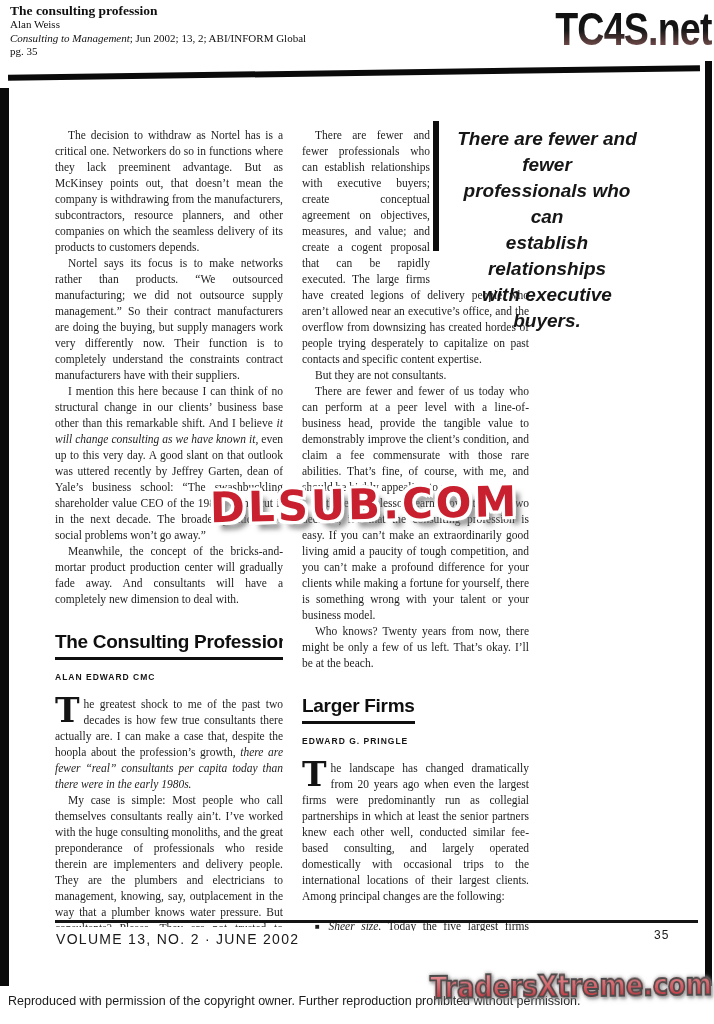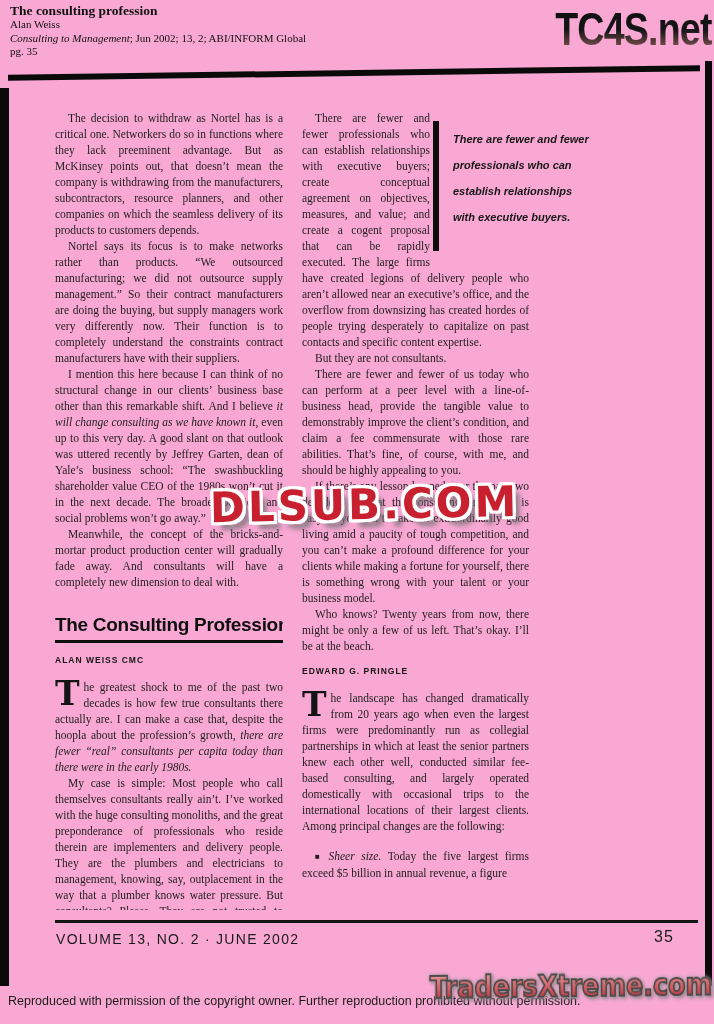--- a/index.html
+++ b/index.html
@@ -1,18 +1,18 @@
 <!DOCTYPE html>
 <html><head>
 <meta charset="utf-8">
 <style>
   html,body { margin:0; padding:0; background:#e9e9e9; }
   .canvas {
     position:relative; width:714px; height:1024px; margin:0 auto;
-    background:#f9a8d4; overflow:hidden;
+    background:#ffffff; overflow:hidden;
     font-family:"Liberation Serif", serif; color:#1d1d1d;
   }
 
   
   .header-meta { position:absolute; left:10px; top:3px; line-height:13.5px; color:#101010; }
   .hm-title { font-weight:700; font-size:13.5px; line-height:15px; }
   .hm-line  { font-size:11px; }
   .hm-italic { font-style:italic;text-align:right; }
 
   
@@ -44,21 +44,21 @@
     filter:drop-shadow(0 0 2px rgba(160,160,160,0.9)) drop-shadow(2px 2px 1px rgba(120,120,120,0.6));
     transform:scaleX(0.85) rotate(-0.6deg); transform-origin:left center;
   }
 
   
   .rule-top  { position:absolute; left:8px;  top:70px; width:692px; height:6px; background:#0a0a0a; transform:rotate(-0.8deg); }
   .bar-left  { position:absolute; left:0;    top:88px; width:9px;  height:898px; background:#0a0a0a; }
   .bar-right { position:absolute; left:705px; top:61px; width:7px; height:925px; background:#0a0a0a; }
 
   
-  .col { position:absolute; top:110px; font-size:11.5px; line-height:16px; text-align:justify; color:#1d1d1d; }
+  .col { position:absolute; top:127px; font-size:11.5px; line-height:16px; text-align:justify; color:#1d1d1d; }
   .col-left  { left:55px;  width:228px; height:800px; overflow:hidden; }
   .col-right { left:302px; width:227px; height:804px; overflow:hidden; }
 
   .body-p { margin:0; text-indent:13px; }
   .body-p em { font-style:italic; }
   .dropcap-p { text-indent:0; }
   .dropcap {
     float:left; font-family:"DejaVu Serif", serif; font-weight:700;
     font-size:33px; line-height:28px; height:30px; padding:1px 4px 0 0; color:#141414;
   }
@@ -73,27 +73,27 @@
   }
   .bullet-p { margin-top:14px; }
   .bullet-square { font-size:8px; padding-right:5px; vertical-align:1px; }
 
   
   .pull-quote { position:absolute; left:433px; top:118px; width:210px; height:130px; }
   .pq-bar  { position:absolute; left:0; top:3px; width:6px; height:130px; background:#0d0d0d; }
   .pq-text {
     position:absolute; left:20px; top:8px; width:188px;
     font-family:"Liberation Sans", sans-serif; font-style:italic; font-weight:700;
-    font-size:11px; line-height:26px; color:#161616; text-align:left;
+    font-size:19px; line-height:26px; color:#161616; text-align:center;
   }
 
   
   .footer-rule   { position:absolute; left:55px; top:920px; width:643px; height:3px; background:#141414; }
   .footer-volume { position:absolute; left:56px;  top:931px; font-family:"Liberation Sans", sans-serif; font-size:14px; letter-spacing:1.3px; color:#1a1a1a; }
-  .footer-page   { position:absolute; left:654px; top:928px; font-family:"Liberation Sans", sans-serif; font-size:16px; letter-spacing:1px; color:#1a1a1a; }
+  .footer-page   { position:absolute; left:654px; top:928px; font-family:"Liberation Sans", sans-serif; font-size:12px; letter-spacing:1px; color:#1a1a1a; }
 
   .bottom-notice {
     position:absolute; left:8px; top:994px; white-space:nowrap;
     font-family:"Liberation Sans", sans-serif; font-size:12.5px; color:#1c1c1c;
   }
 </style>
 </head>
 <body>
 
 <div class="canvas">
@@ -113,30 +113,34 @@
 
   <div class="col col-left">
       <p class="body-p"><span>The decision to withdraw as Nortel has is a critical one. Networkers do so in functions where they lack preeminent advantage. But as McKinsey points out, that doesn’t mean the company is withdrawing from the manufacturers, subcontractors, resource planners, and other companies on which the seamless delivery of its products to customers depends.</span></p>
       <p class="body-p"><span>Nortel says its focus is to make networks rather than products. “We outsourced manufacturing; we did not outsource supply management.” So their contract manufacturers are doing the buying, but supply managers work very differently now. Their function is to completely understand the constraints contract manufacturers have with their suppliers.</span></p>
       <p class="body-p"><span>I mention this here because I can think of no structural change in our clients’ business base other than this remarkable shift. And I believe </span><em>it will change consulting as we have known it</em><span>, even up to this very day. A good slant on that outlook was uttered recently by Jeffrey Garten, dean of Yale’s business school: “The swashbuckling shareholder value CEO of the 1980s won’t cut it in the next decade. The broader political and social problems won’t go away.”</span></p>
       <p class="body-p"><span>Meanwhile, the concept of the bricks-and-mortar product production center will gradually fade away. And consultants will have a completely new dimension to deal with.</span></p>
       <div class="section-heading">
         <h2>The Consulting Profession</h2>
         <div class="heading-rule"></div>
       </div>
-      <div class="byline">ALAN WEISS CMC</div>
+      <div class="byline">ALAN EDWARD CMC</div>
       <p class="body-p dropcap-p"><span class="dropcap">T</span><span>he greatest shock to me of the past two decades is how few true consultants there actually are. I can make a case that, despite the hoopla about the profession’s growth, </span><em>there are fewer “real” consultants per capita today than there were in the early 1980s.</em></p>
       <p class="body-p"><span>My case is simple: Most people who call themselves consultants really ain’t. I’ve worked with the huge consulting monoliths, and the great preponderance of professionals who reside therein are implementers and delivery people. They are the plumbers and electricians to management, knowing, say, outplacement in the way that a plumber knows water pressure. But consultants? Please. They are not trusted to design the house, only to stop the leaks.</span></p>
     </div>
   <div class="col col-right">
       <p class="body-p"><span class="quote-spacer"></span><span>There are fewer and fewer professionals who can establish relationships with executive buyers; create conceptual agreement on objectives, measures, and value; and create a cogent proposal that can be rapidly executed. The large firms have created legions of delivery people who aren’t allowed near an executive’s office, and the overflow from downsizing has created hordes of people trying desperately to capitalize on past contacts and specific content expertise.</span></p>
       <p class="body-p"><span>But they are not consultants.</span></p>
       <p class="body-p"><span>There are fewer and fewer of us today who can perform at a peer level with a line-of-business head, provide the tangible value to demonstrably improve the client’s condition, and claim a fee commensurate with those rare abilities. That’s fine, of course, with me, and should be highly appealing to you.</span></p>
       <p class="body-p"><span>If there’s any lesson learned over the past two decades, it’s that the consulting profession is easy. If you can’t make an extraordinarily good living amid a paucity of tough competition, and you can’t make a profound difference for your clients while making a fortune for yourself, there is something wrong with your talent or your business model.</span></p>
       <p class="body-p"><span>Who knows? Twenty years from now, there might be only a few of us left. That’s okay. I’ll be at the beach.</span></p>
+      <div class="section-heading">
+        <h2>Larger Firms</h2>
+        <div class="heading-rule"></div>
+      </div>
       <div class="byline">EDWARD G. PRINGLE</div>
       <p class="body-p dropcap-p"><span class="dropcap">T</span><span>he landscape has changed dramatically from 20 years ago when even the largest firms were predominantly run as collegial partnerships in which at least the senior partners knew each other well, conducted similar fee-based consulting, and largely operated domestically with occasional trips to the international locations of their largest clients. Among principal changes are the following:</span></p>
       <p class="body-p bullet-p"><span class="bullet-square">■</span><em>Sheer size.</em><span> Today the five largest firms exceed $5 billion in annual revenue, a figure</span></p>
     </div>
 
   <div class="pull-quote">
     <div class="pq-bar"></div>
     <div class="pq-text">
         <div>There are fewer and fewer</div>
         <div>professionals who can</div>

